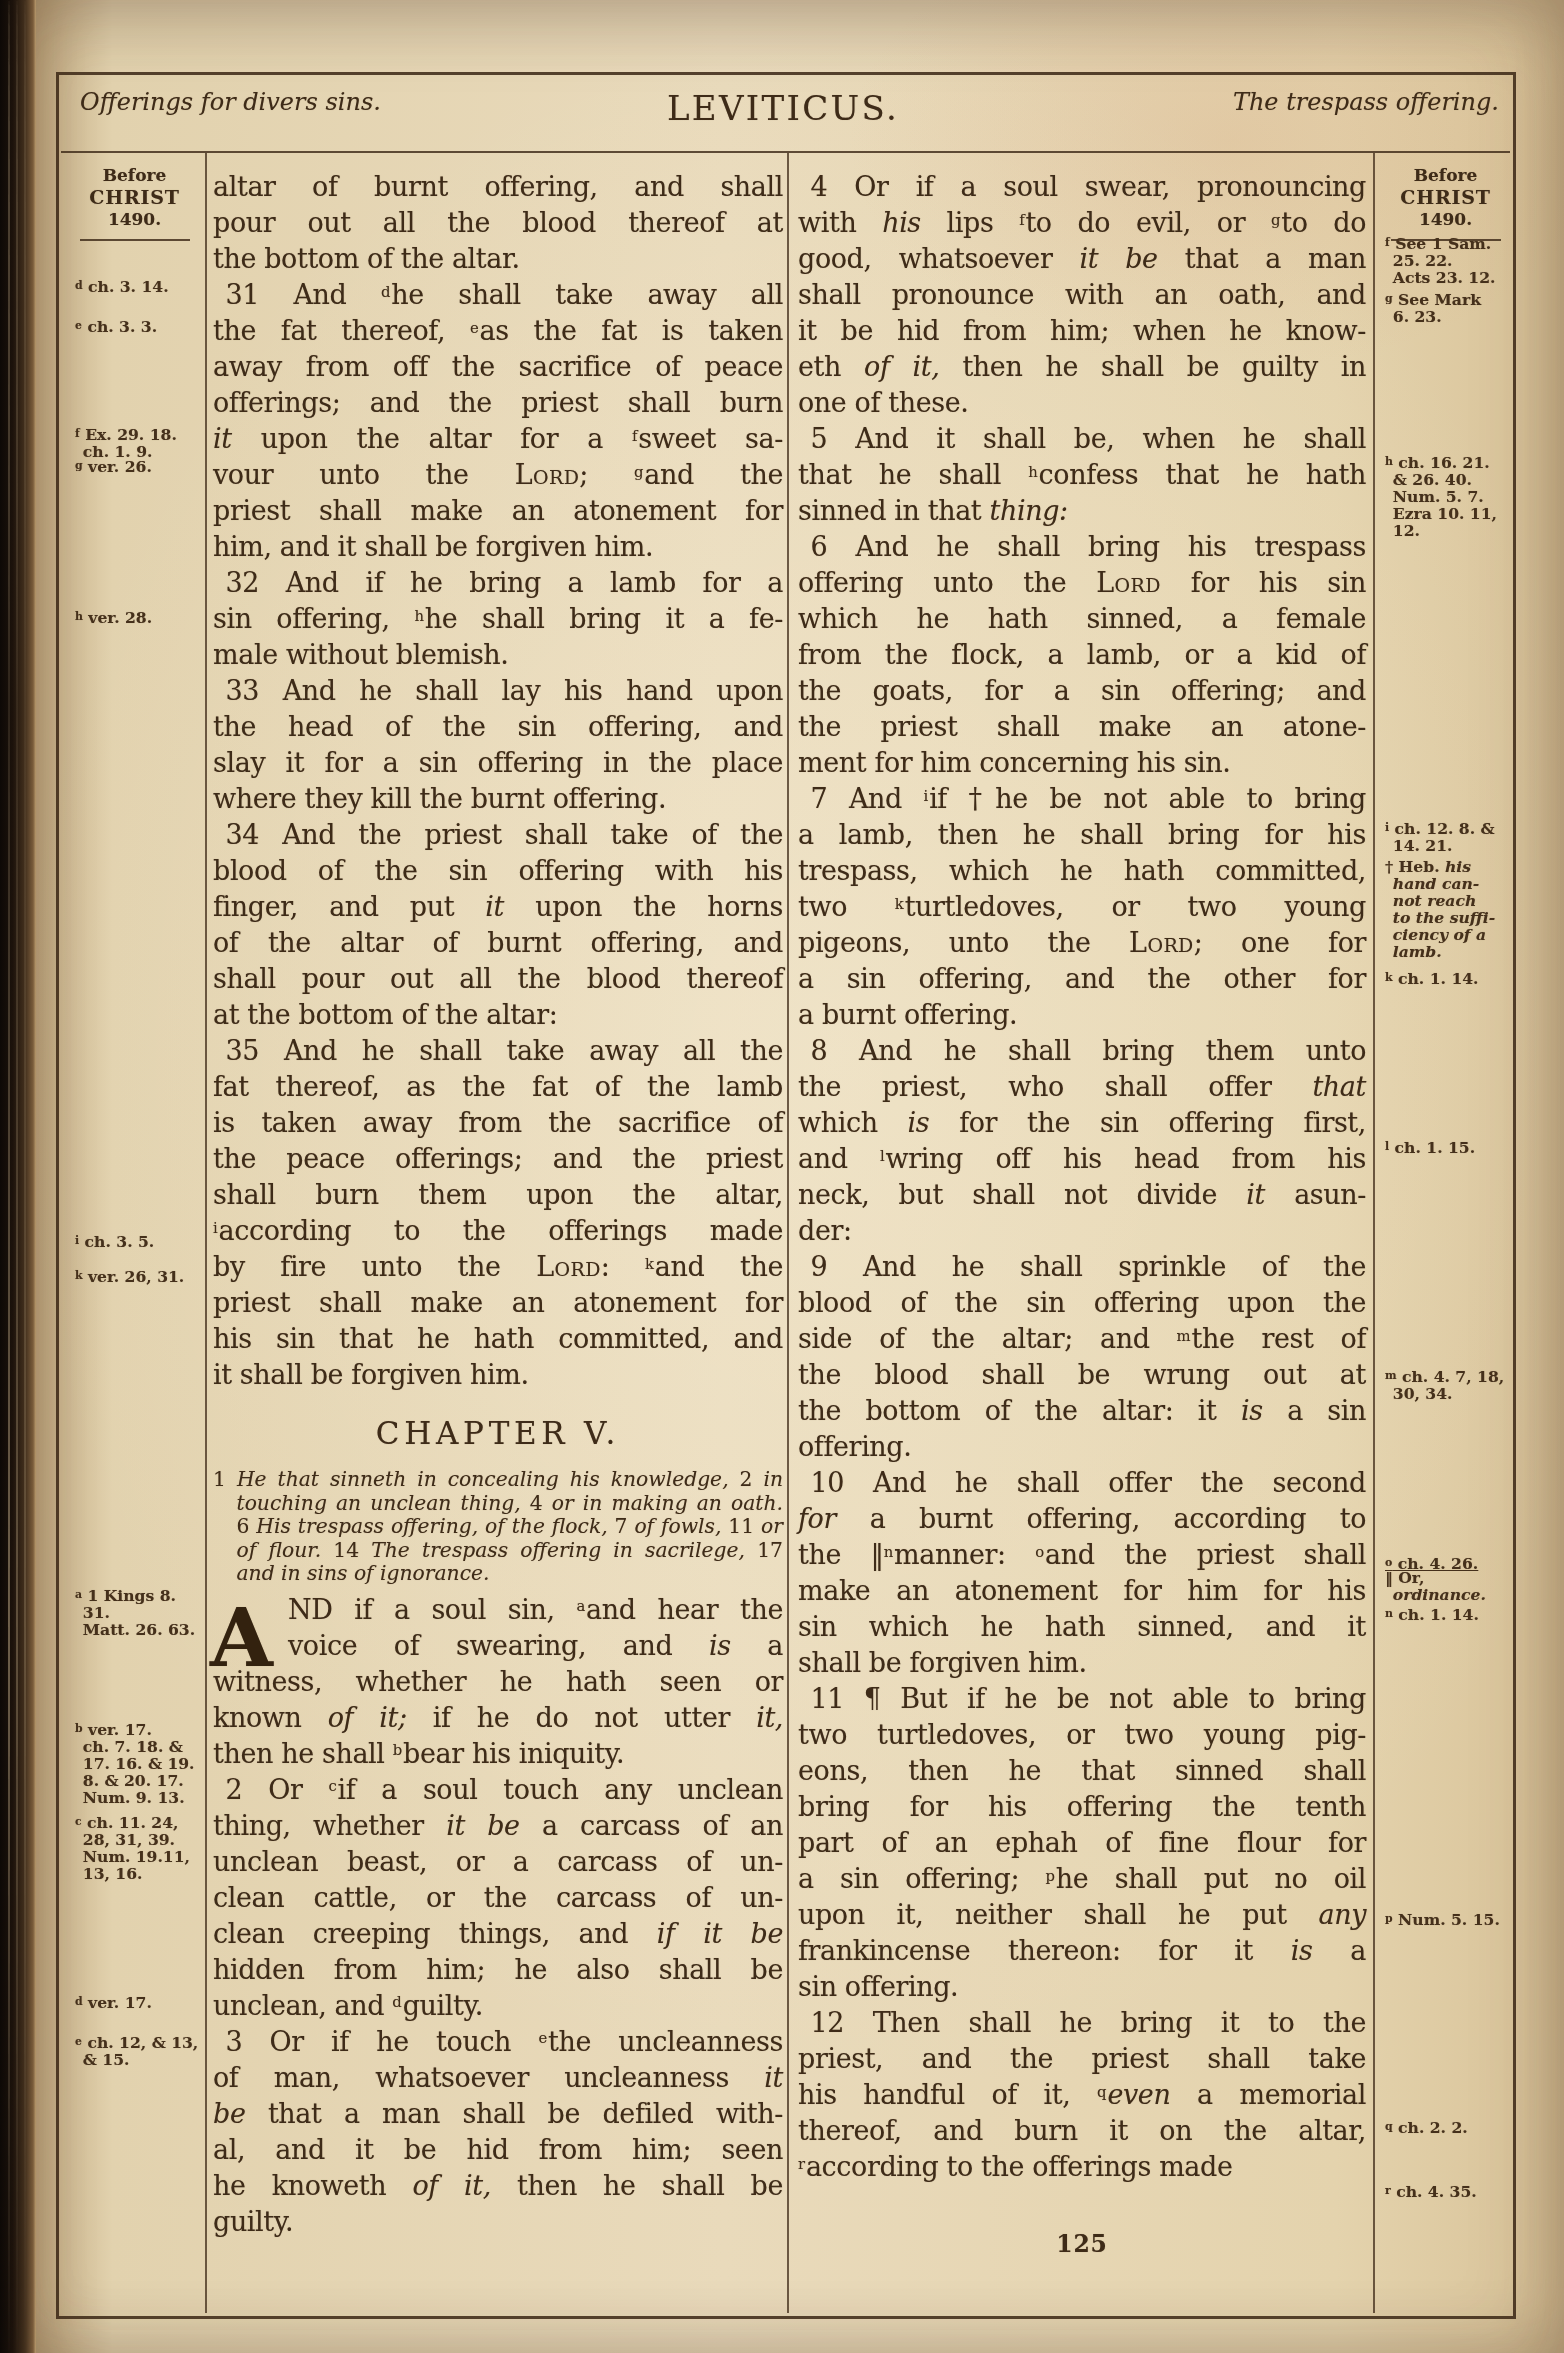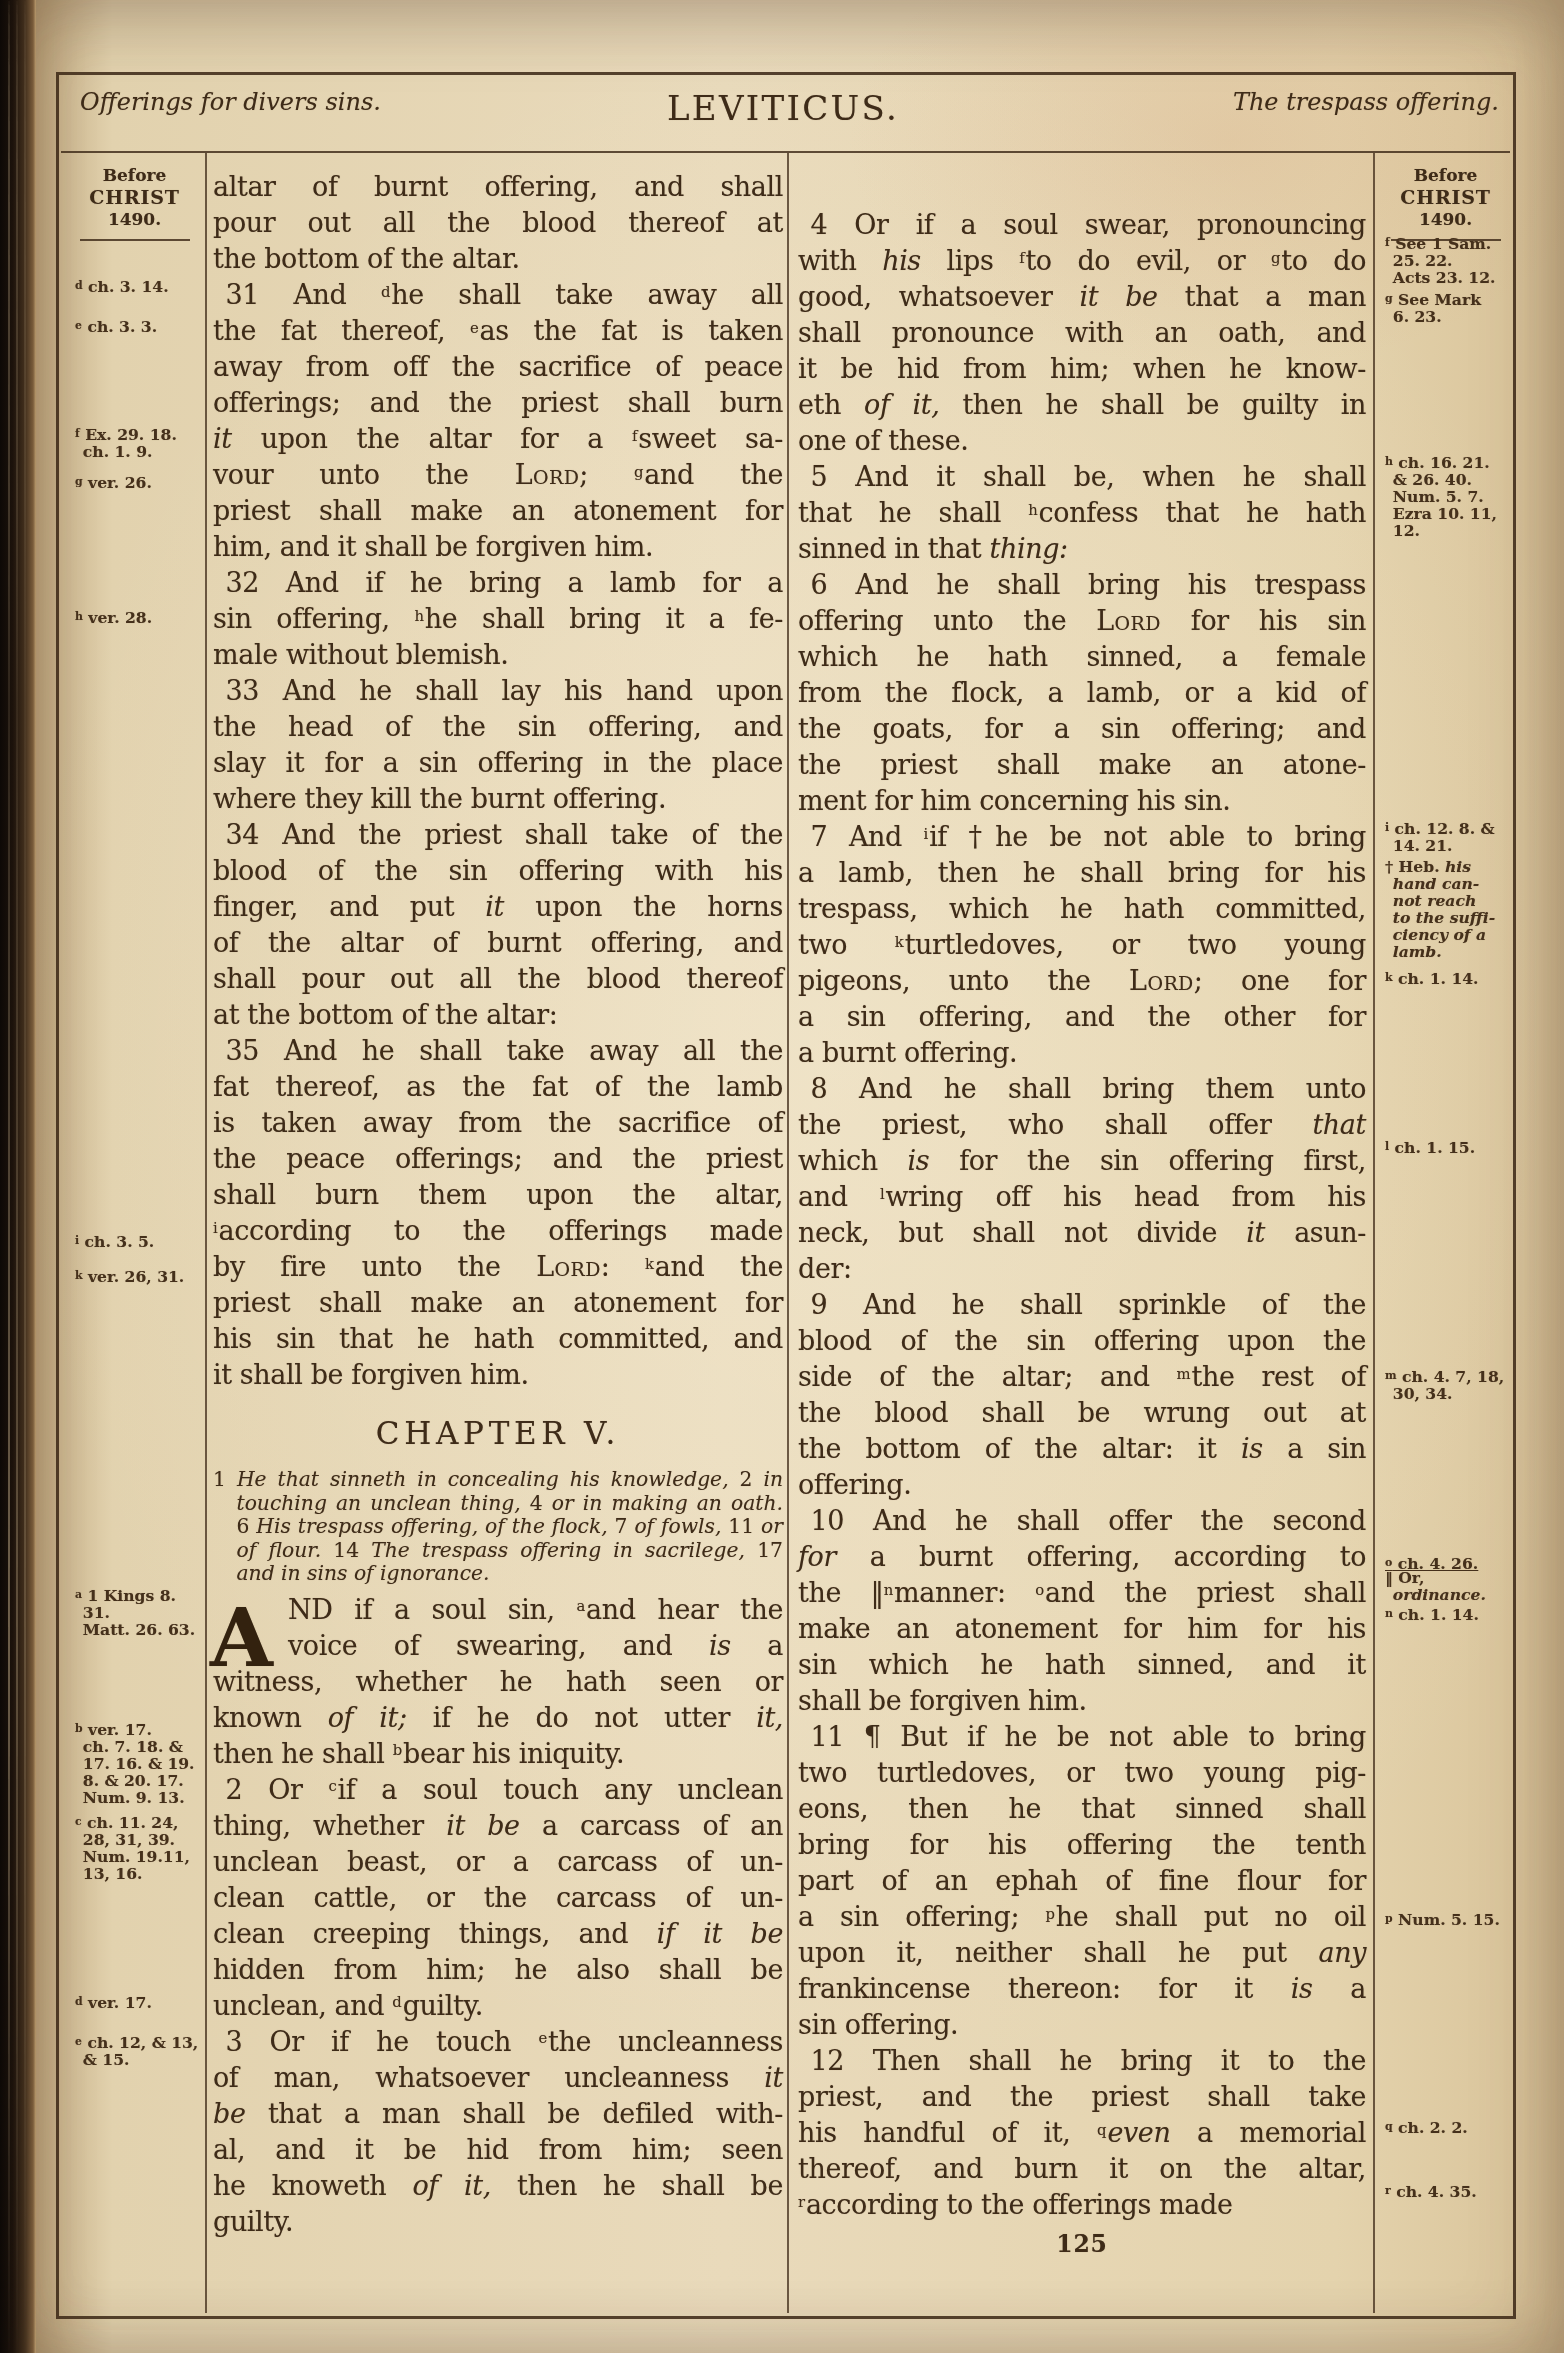--- a/index.html
+++ b/index.html
@@ -40,21 +40,21 @@
   .notes{position:absolute;top:0;height:100%;}
   .notes-left{left:75px;width:127px;}
   .notes-right{left:1385px;width:131px;}
   .note{position:absolute;left:0;width:100%;font-size:15.6px;line-height:17px;font-weight:bold;color:#45301b;}
   .note .nl{white-space:nowrap;}
   .note .cont{padding-left:7.8px;}
   .note sup{font-size:70%;vertical-align:top;position:relative;top:-0.8px;}
   
   .col{position:absolute;top:171px;font-size:27px;letter-spacing:-0.4px;}
   .col-left{left:213px;width:570px;}
-  .col-right{left:798px;width:568px;margin-top:38px;}
+  .col-right{left:798px;width:568px;}
   .line{height:36px;text-align:justify;text-align-last:justify;white-space:nowrap;}
   .line.last{text-align-last:left;}
   .line.indent{text-indent:12.5px;}
   .line sup{font-size:55%;letter-spacing:0;position:relative;top:-0.5em;vertical-align:baseline;margin-right:0.8px;}
   .sc{font-variant:small-caps;letter-spacing:0.4px;}
   .up{font-style:normal;}
   .block.heading{text-align:center;font-size:31px;letter-spacing:4.7px;height:39px;line-height:39px;margin:19px 0 14px 0;text-align-last:center;}
   .block.summary{margin-bottom:9.4px;}
   .summary .line{height:23.5px;font-size:20.3px;font-style:italic;letter-spacing:0;}
   .summary .line.hang{padding-left:23.5px;}
@@ -103,21 +103,21 @@
       <div class="note" style="top: 278px;">
         <div class="nl"><sup>d</sup> ch. 3. 14.</div>
       </div>
       <div class="note" style="top: 318px;">
         <div class="nl"><sup>e</sup> ch. 3. 3.</div>
       </div>
       <div class="note" style="top: 426px;">
         <div class="nl"><sup>f</sup> Ex. 29. 18.</div>
         <div class="nl cont">ch. 1. 9.</div>
       </div>
-      <div class="note" style="top: 474px;">
+      <div class="note" style="top: 458px;">
         <div class="nl"><sup>g</sup> ver. 26.</div>
       </div>
       <div class="note" style="top: 609px;">
         <div class="nl"><sup>h</sup> ver. 28.</div>
       </div>
       <div class="note" style="top: 1233px;">
         <div class="nl"><sup>i</sup> ch. 3. 5.</div>
       </div>
       <div class="note" style="top: 1268px;">
         <div class="nl"><sup>k</sup> ver. 26, 31.</div>

